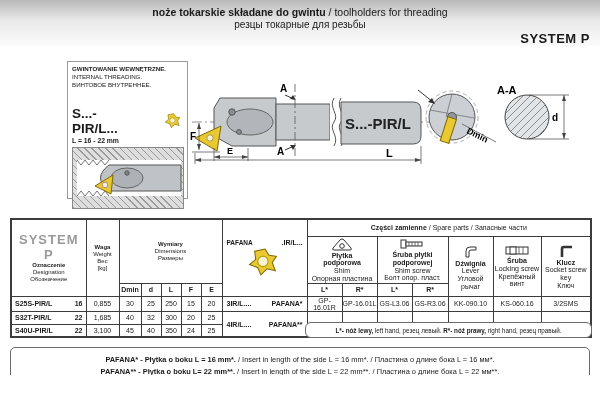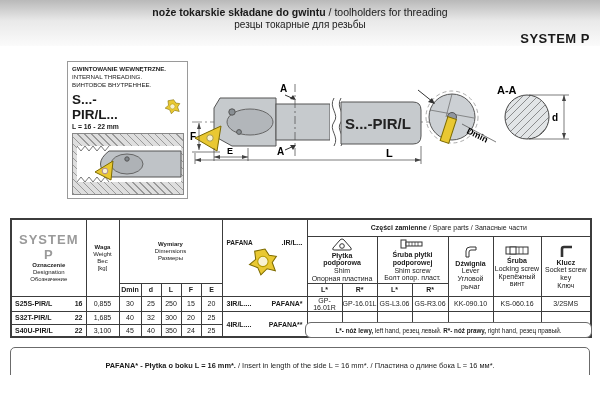--- a/index.html
+++ b/index.html
@@ -10,21 +10,21 @@
     background:linear-gradient(180deg,#b9b9b9 0%,#e9e9e9 45%,#fbfbfb 100%);}
   .title1{position:absolute;left:0;top:6px;width:600px;text-align:center;font-size:10.5px;}
   .title1 b{font-weight:bold;}
   .title2{position:absolute;left:0;top:19px;width:600px;text-align:center;font-size:10px;}
   .sysp{position:absolute;right:10px;top:31px;font-size:13px;font-weight:bold;letter-spacing:.5px;}
   
   .info-box{position:absolute;left:67px;top:61px;width:121px;height:138px;background:#fff;
     border:1px solid #9a9a9a;padding:3px 4px;box-sizing:border-box;}
   .ib-l{font-size:6.2px;line-height:1.25;}
   .ib-l1{font-weight:bold;}
-  .ib-code-row{display:flex;align-items:center;justify-content:flex-start;margin-top:4px;gap:24px;}
+  .ib-code-row{display:flex;align-items:center;justify-content:flex-start;margin-top:18px;gap:24px;}
   .ib-code{font-size:13.5px;font-weight:bold;}
   .ib-range{font-size:6.8px;font-weight:bold;margin-top:1px;}
   .ib-draw{position:relative;margin-top:3px;width:112px;height:62px;
     background:repeating-linear-gradient(45deg,#9a9a9a 0,#9a9a9a 1px,#dedede 1px,#dedede 5px);
     border:1px solid #888;box-sizing:border-box;}
   
   .draw-svg{position:absolute;left:190px;top:60px;}
   
   table.cat{position:absolute;left:10px;top:218px;width:580px;border-collapse:collapse;
     table-layout:fixed;}
@@ -361,16 +361,17 @@
       <td class="val">25</td>
     </tr>
   </tbody>
     </table>
 
   <div class="note1">
     <span><b>L*- nóż lewy,</b><span> left hand, резец левый. </span><b>R*- nóż prawy,</b><span> right hand, резец правый.</span></span>
   </div>
   <div class="note2">
     <div><b>PAFANA* - Płytka  o boku L = 16 mm*.</b><span> / Insert in length of the side L = 16 mm*. / Пластина о длине бока L = 16 мм*.</span></div>
+    <div><b>PAFANA** - Płytka o boku L= 22 mm**.</b><span> / Insert in length of the side L = 22 mm**. / Пластина о длине бока L = 22 мм**.</span></div>
   </div>
 
   <div class="ftr-band"></div>
 </div>
 
 </body></html>

